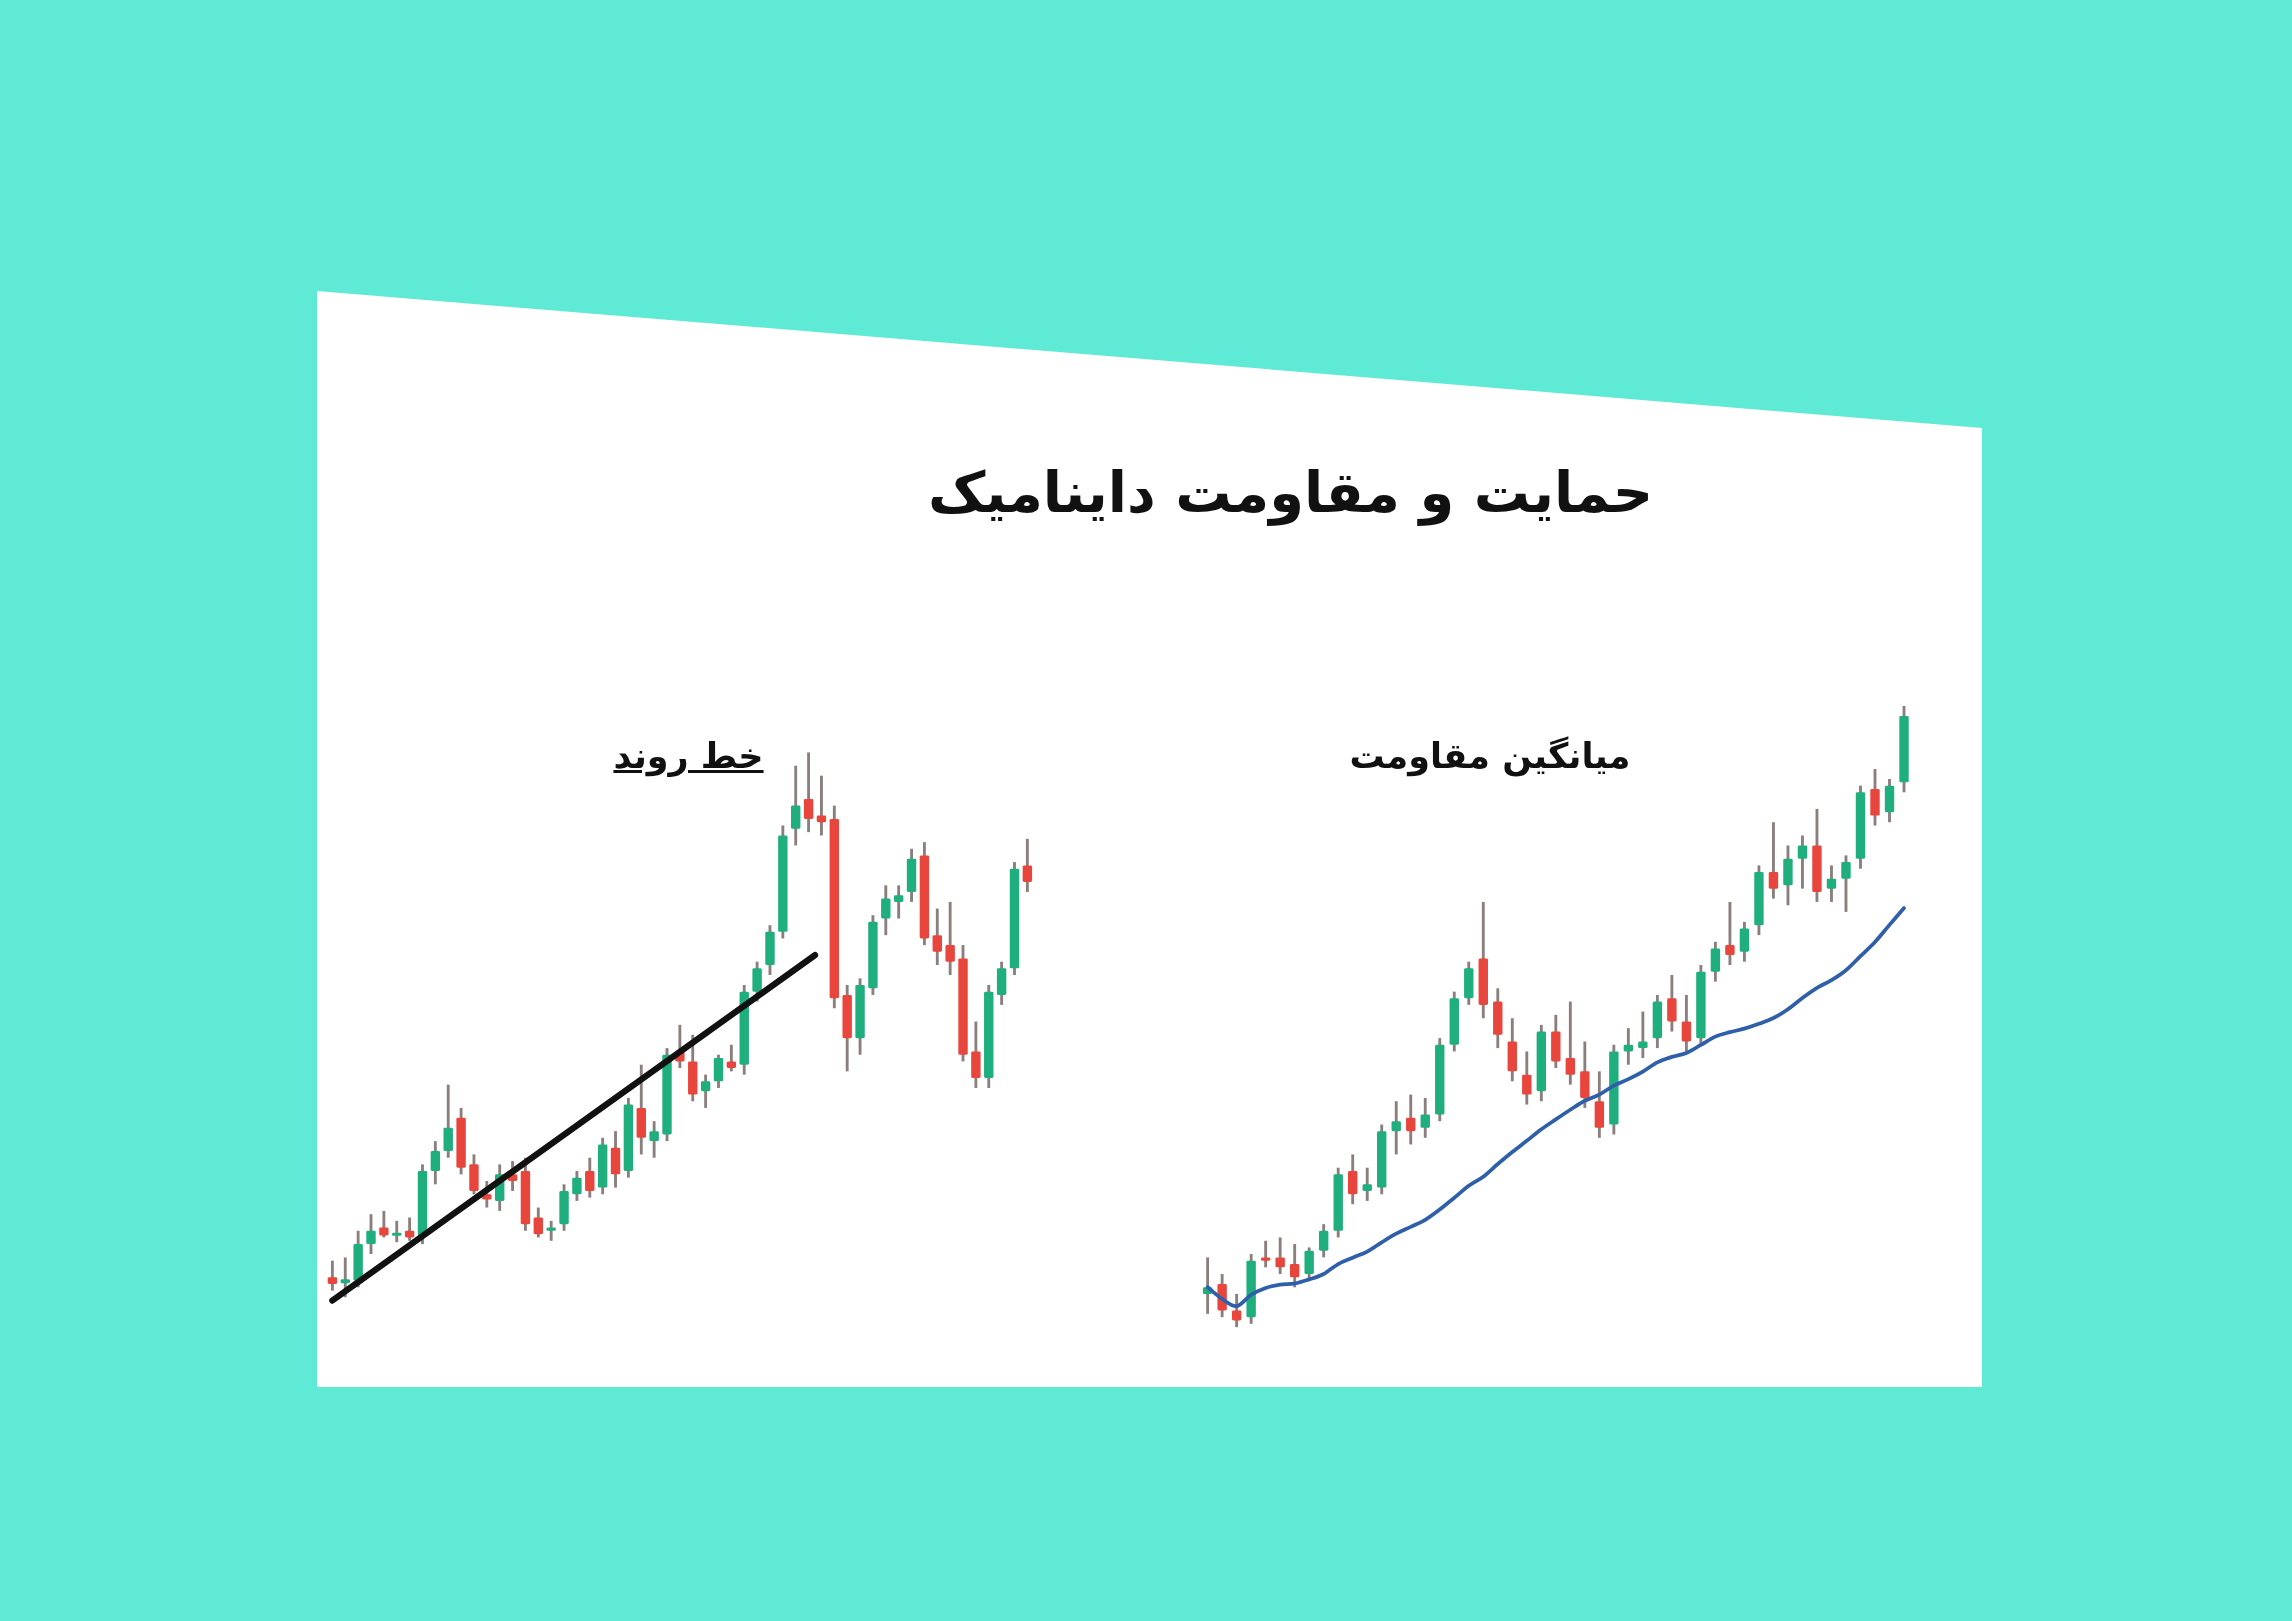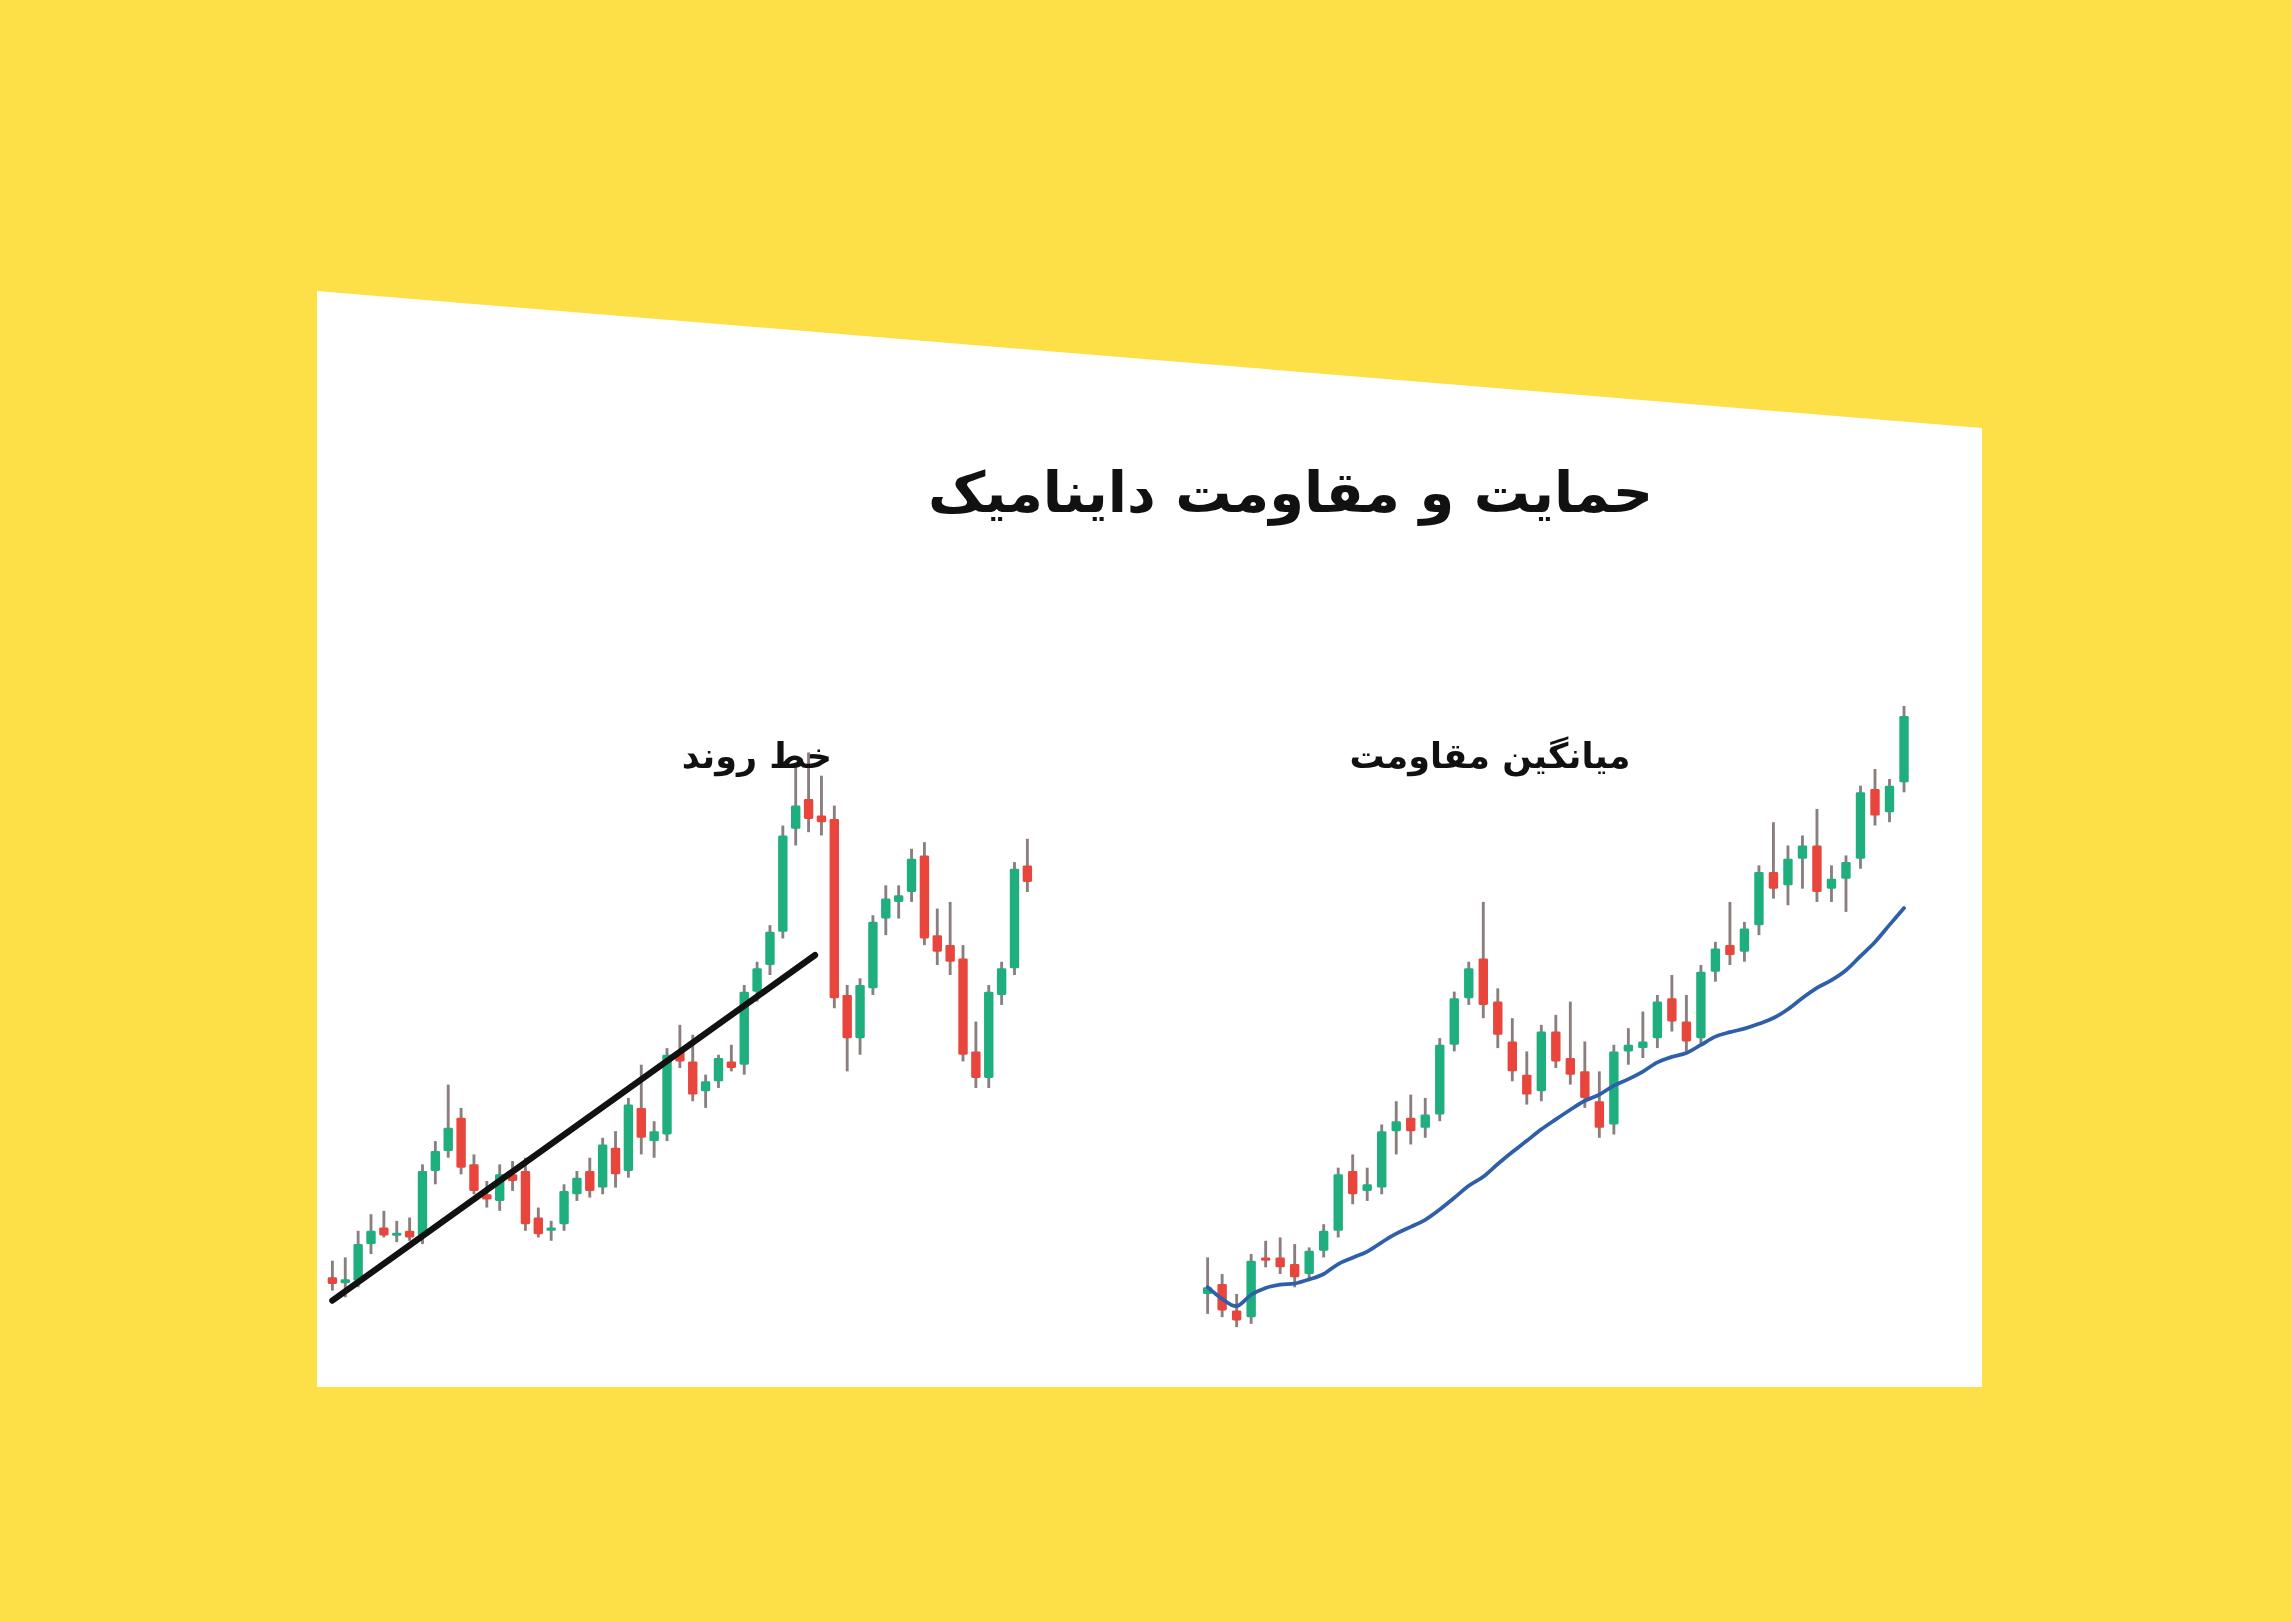--- a/index.html
+++ b/index.html
@@ -11,21 +11,21 @@
     width: 2293px;
     height: 1621px;
     overflow: hidden;
     font-family: "DejaVu Sans", "Liberation Sans", sans-serif;
   }
 
   #slide {
     position: relative;
     width: 2293px;
     height: 1621px;
-    background: #fde047;
+    background: #5eead4;
     overflow: hidden;
   }
 
   
   #card {
     position: absolute;
     left: 317px;
     top: 291px;
     width: 1665px;
     height: 1096px;
@@ -63,20 +63,22 @@
     color: #111111;
     font-size: 35px;
     font-weight: bold;
     white-space: nowrap;
     line-height: 1;
   }
   #label-trendline {
     left: 228px;
     top: 448px;
     width: 287px;
+    text-align: center;
+    text-decoration: underline;
   }
   #label-movingavg {
     left: 985px;
     top: 448px;
     width: 376px;
     text-align: center;
   }
 
   
   .chart-svg {

